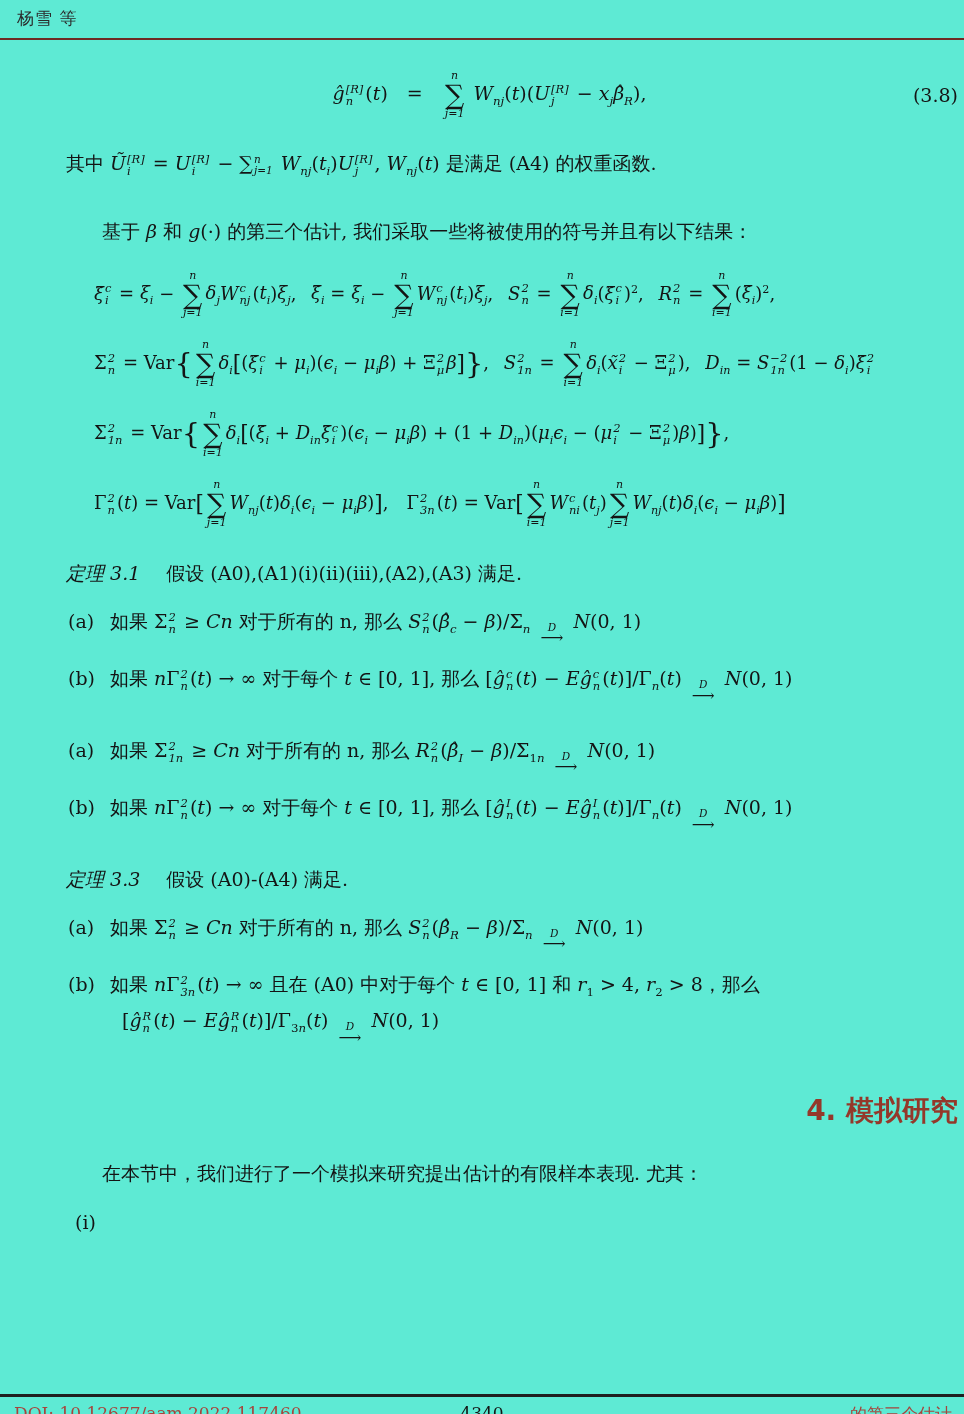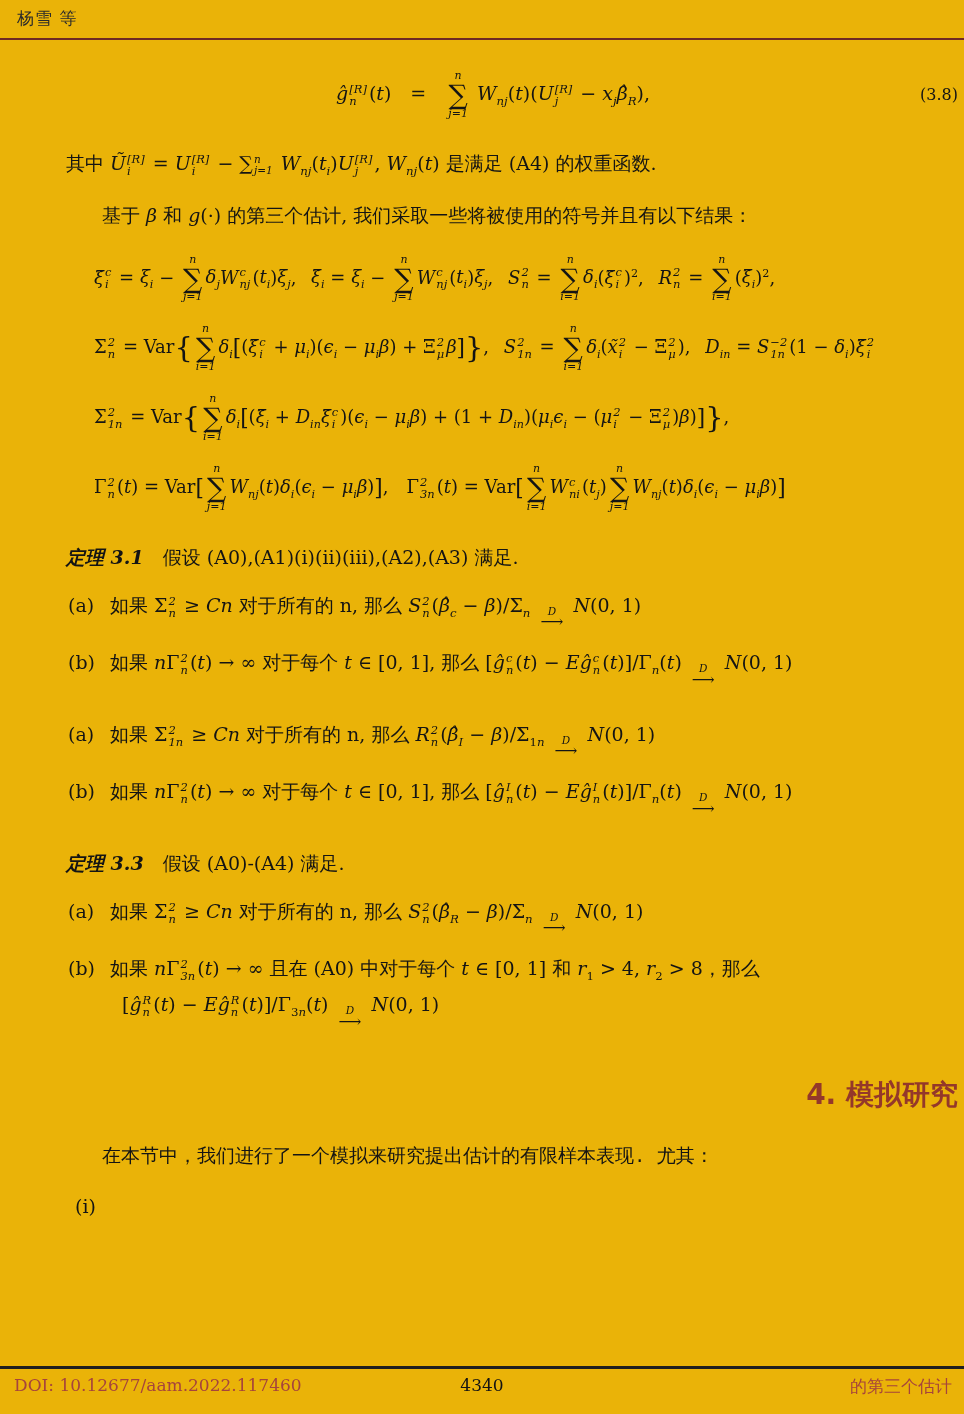--- a/index.html
+++ b/index.html
@@ -1,27 +1,27 @@
 <!DOCTYPE html>
 <html style="--accent: #94382a; --footer_red: #a6443c; --header_rule: #6e2a24; --footer_rule: #1f1f1f;"><head>
 <meta charset="utf-8">
 <style>
   html,body{margin:0;padding:0;background:#ffffff;}
-  .page{position:relative;width:964px;height:1414px;background:#eab308;overflow:hidden;
+  .page{position:relative;width:964px;height:1414px;background:#5eead4;overflow:hidden;
         font-family:"DejaVu Serif","Liberation Serif",serif;color:#141414;}
   
   .running-head{position:absolute;top:7px;left:17px;font-size:17px;color:#2b2b2b;letter-spacing:1px;}
   .header-rule{position:absolute;top:38px;left:0;width:964px;height:2px;background:var(--header_rule,#6e2a24);}
   
   .main{position:absolute;top:46px;left:66px;width:892px;}
   .eq-row{display:flex;align-items:center;margin:24px 0 26px;}
   .eq-math{flex:1;text-align:center;font-size:19px;}
-  .eq-num{font-size:16px;color:#141414;}
+  .eq-num{font-size:19px;color:#141414;}
   .para{font-size:19px;line-height:1.85;margin:10px 0;}
-  .para.indent{text-indent:36px;margin-top:16px;}
+  .para.indent{text-indent:36px;margin-top:32px;}
   
   .display-math{margin:8px 0 30px 28px;}
   .dm-line{margin:20px 0;font-size:18px;white-space:nowrap;}
   
   i{font-family:"DejaVu Serif","Liberation Serif",serif;font-style:italic;}
   sub,sup{font-size:62%;}
   .bs{display:inline-flex;flex-direction:column;align-items:center;vertical-align:middle;line-height:1;margin:0 3px;}
   .bs .t,.bs .b{font-size:11px;font-style:italic;line-height:1.1;}
   .bs .g{font-size:27px;line-height:0.95;font-style:normal;}
   .ud{display:inline-flex;flex-direction:column;align-items:flex-start;vertical-align:middle;
@@ -29,33 +29,33 @@
   .ud.sm{font-size:10.5px;}
   .ud .u,.ud .d{display:block;}
   .bg{font-size:160%;vertical-align:middle;line-height:0.8;font-style:normal;}
   .md{font-size:120%;vertical-align:middle;line-height:0.9;font-style:normal;}
   .da{display:inline-flex;flex-direction:column;align-items:center;vertical-align:-3px;line-height:1;margin:0 4px;}
   .da .dl{font-size:10.5px;font-style:italic;}
   .da .ar{font-size:16px;margin-top:-2px;}
   
   .theorem{margin:32px 0 34px;}
   .thm-head{font-size:19px;margin:0 0 22px;}
-  .thm-label{font-style:italic;font-weight:bold;margin-right:13px;}
+  .thm-label{font-style:italic;font-weight:normal;margin-right:20px;}
   .thm-item{display:flex;gap:12px;margin:20px 0;font-size:19px;align-items:baseline;}
   .item-label{min-width:30px;padding-left:2px;}
   .item-math{white-space:nowrap;}
   .cont{display:inline-block;padding-left:12px;margin-top:10px;}
   
   .section-heading{font-family:"DejaVu Sans","Liberation Sans",sans-serif;font-weight:bold;
                    font-size:28px;color:var(--accent,#94382a);margin:46px 0 26px;text-align:right;}
-  .section-intro{text-indent:36px;margin-top:26px;font-family:Liberation Mono, monospace;}
+  .section-intro{text-indent:36px;margin-top:26px;}
   .roman-item{display:flex;gap:10px;margin:20px 0;font-size:19px;align-items:baseline;}
   .roman-label{min-width:30px;text-align:right;}
   
-  .footer{position:absolute;left:0;right:0;bottom:8px;height:40px;margin-top:36px;}
+  .footer{position:absolute;left:0;right:0;bottom:0;height:20px;margin-top:36px;}
   .footer-rule{position:absolute;top:0;left:0;width:964px;height:3px;background:var(--footer_rule,#1f1f1f);}
   .footer-row{position:relative;padding:9px 12px 0 14px;font-size:17px;}
   .doi{color:var(--footer_red,#a6443c);}
   .page-num{position:absolute;left:50%;transform:translateX(-50%);color:#141414;}
   .journal{position:absolute;right:12px;color:var(--footer_red,#a6443c);}
 </style>
 </head>
 <body>
 
 <div class="page">

